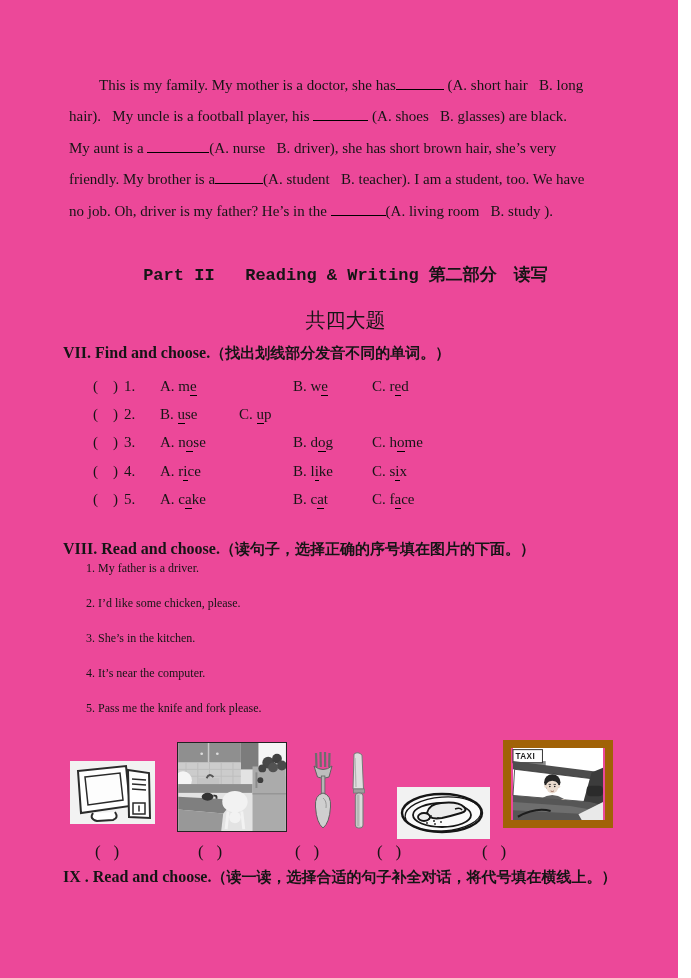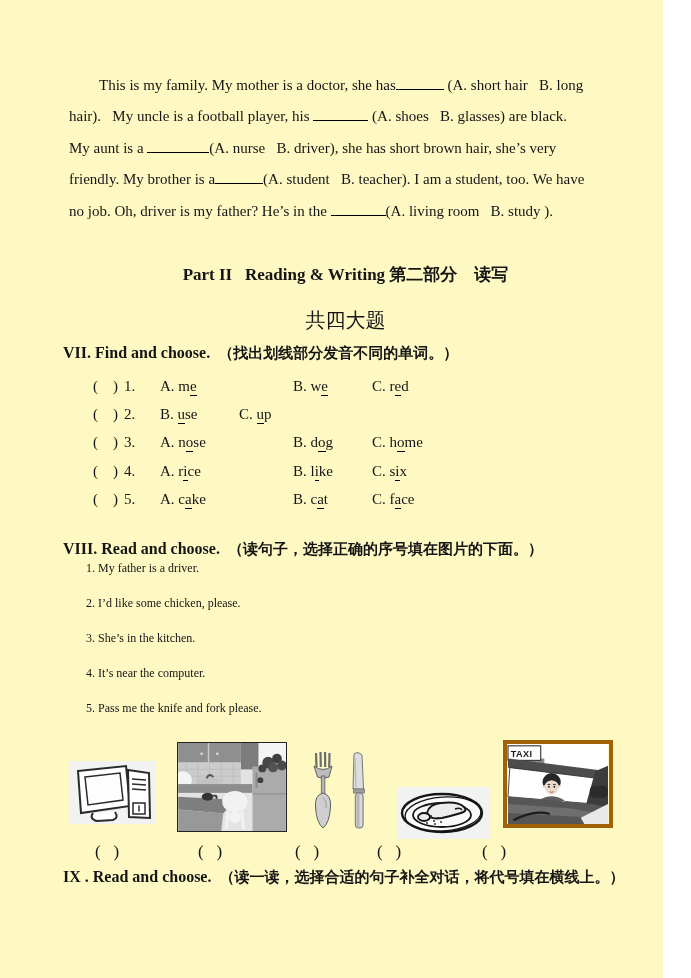--- a/index.html
+++ b/index.html
@@ -1,32 +1,32 @@
 <!DOCTYPE html>
 <html><head>
 <meta charset="utf-8">
 <style>
   html,body{margin:0;padding:0;background:#fff;}
-  .page{position:relative;width:663px;height:978px;background:#fef9c3;
-        font-family:"Liberation Serif",serif;color:#151515;overflow:hidden;}
+  .page{position:relative;width:663px;height:978px;background:#ec4899;
+        font-family:"Liberation Serif",serif;color:#151515;overflow:hidden;padding-left:15px;}
   .abs{position:absolute;}
 
   
   .cloze{top:70px;left:69px;width:600px;font-size:15px;}
   .cloze .line{height:31.4px;line-height:31.4px;white-space:nowrap;}
   .cloze .indent{padding-left:30px;}
   .blank{display:inline-block;border-bottom:1.3px solid #000;height:14px;vertical-align:baseline;}
   .w48{width:48px}.w55{width:55px}.w62{width:62px}
 
   
   .center{left:0;width:691px;text-align:center;}
-  .part2-title{top:263px;font-size:17px;font-weight:bold;}
+  .part2-title{top:263px;font-size:17px;font-weight:bold;font-family:Liberation Mono, monospace;}
   .part2-sub{top:307px;font-size:20px;}
   .sec-heading{font-size:16px;font-weight:bold;white-space:nowrap;}
-  .sec-heading .zh{margin-left:8px;font-family:"Liberation Sans",sans-serif;font-size:15px;}
+  .sec-heading .zh{margin-left:0;font-family:"Liberation Sans",sans-serif;font-size:15px;}
   .vii-heading{top:344px;left:63px;}
   .viii-heading{top:540px;left:63px;}
   .ix-heading{top:868px;left:63px;}
 
   
   .vii-rows{top:372px;left:93px;width:540px;font-size:15px;}
   .vii-row{display:flex;height:28.2px;line-height:28.2px;white-space:nowrap;}
   .c0{width:67px;}.ca{width:133px;}.cb{width:79px;}.cc{flex:1;}
   .c0 .num{margin-left:6px;}
   .u{border-bottom:1.4px solid #000;padding-bottom:1px;}
@@ -35,21 +35,21 @@
   .viii-sentences{top:551px;left:86px;font-size:12px;}
   .viii-sentences .s{height:35px;line-height:35px;white-space:nowrap;}
 
   
   .fig{position:absolute;}
   .fig svg{display:block;width:100%;height:100%;}
   .fig-computer{left:70px;top:761px;width:85px;height:63px;background:#f2f2f2;}
   .fig-kitchen{left:177px;top:742px;width:110px;height:90px;border:1.5px solid #222;box-sizing:border-box;}
   .fig-forkknife{left:303px;top:750px;width:75px;height:82px;}
   .fig-plate{left:397px;top:787px;width:93px;height:52px;background:#f2f2f2;}
-  .fig-taxi{left:503px;top:740px;width:110px;height:88px;border:4px solid #a16207;box-sizing:border-box;}
+  .fig-taxi{left:503px;top:740px;width:110px;height:88px;border:8px solid #a16207;box-sizing:border-box;}
 
   
   .ans{top:842px;font-size:17px;white-space:nowrap;}
   .ans1{left:95px}.ans2{left:198px}.ans3{left:295px}.ans4{left:377px}.ans5{left:482px}
 </style>
 </head>
 <body>
 
 <div class="page">
 

